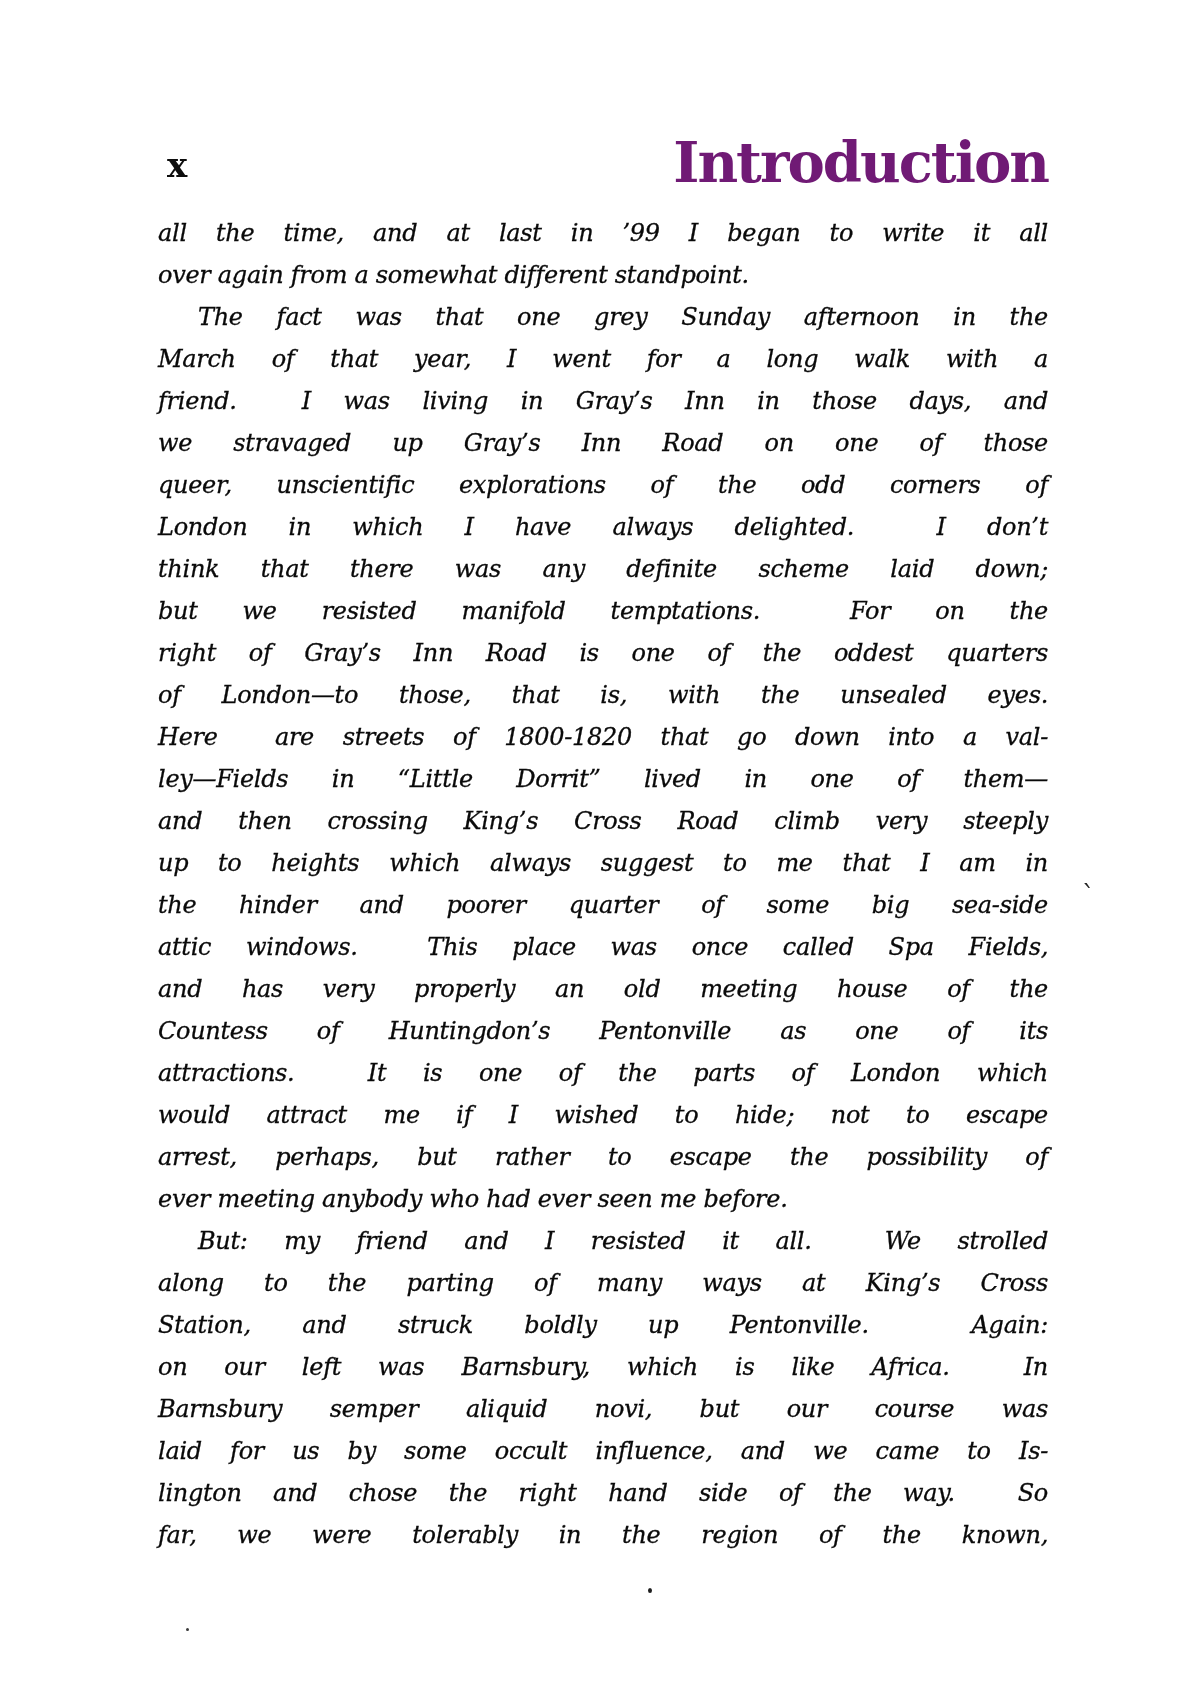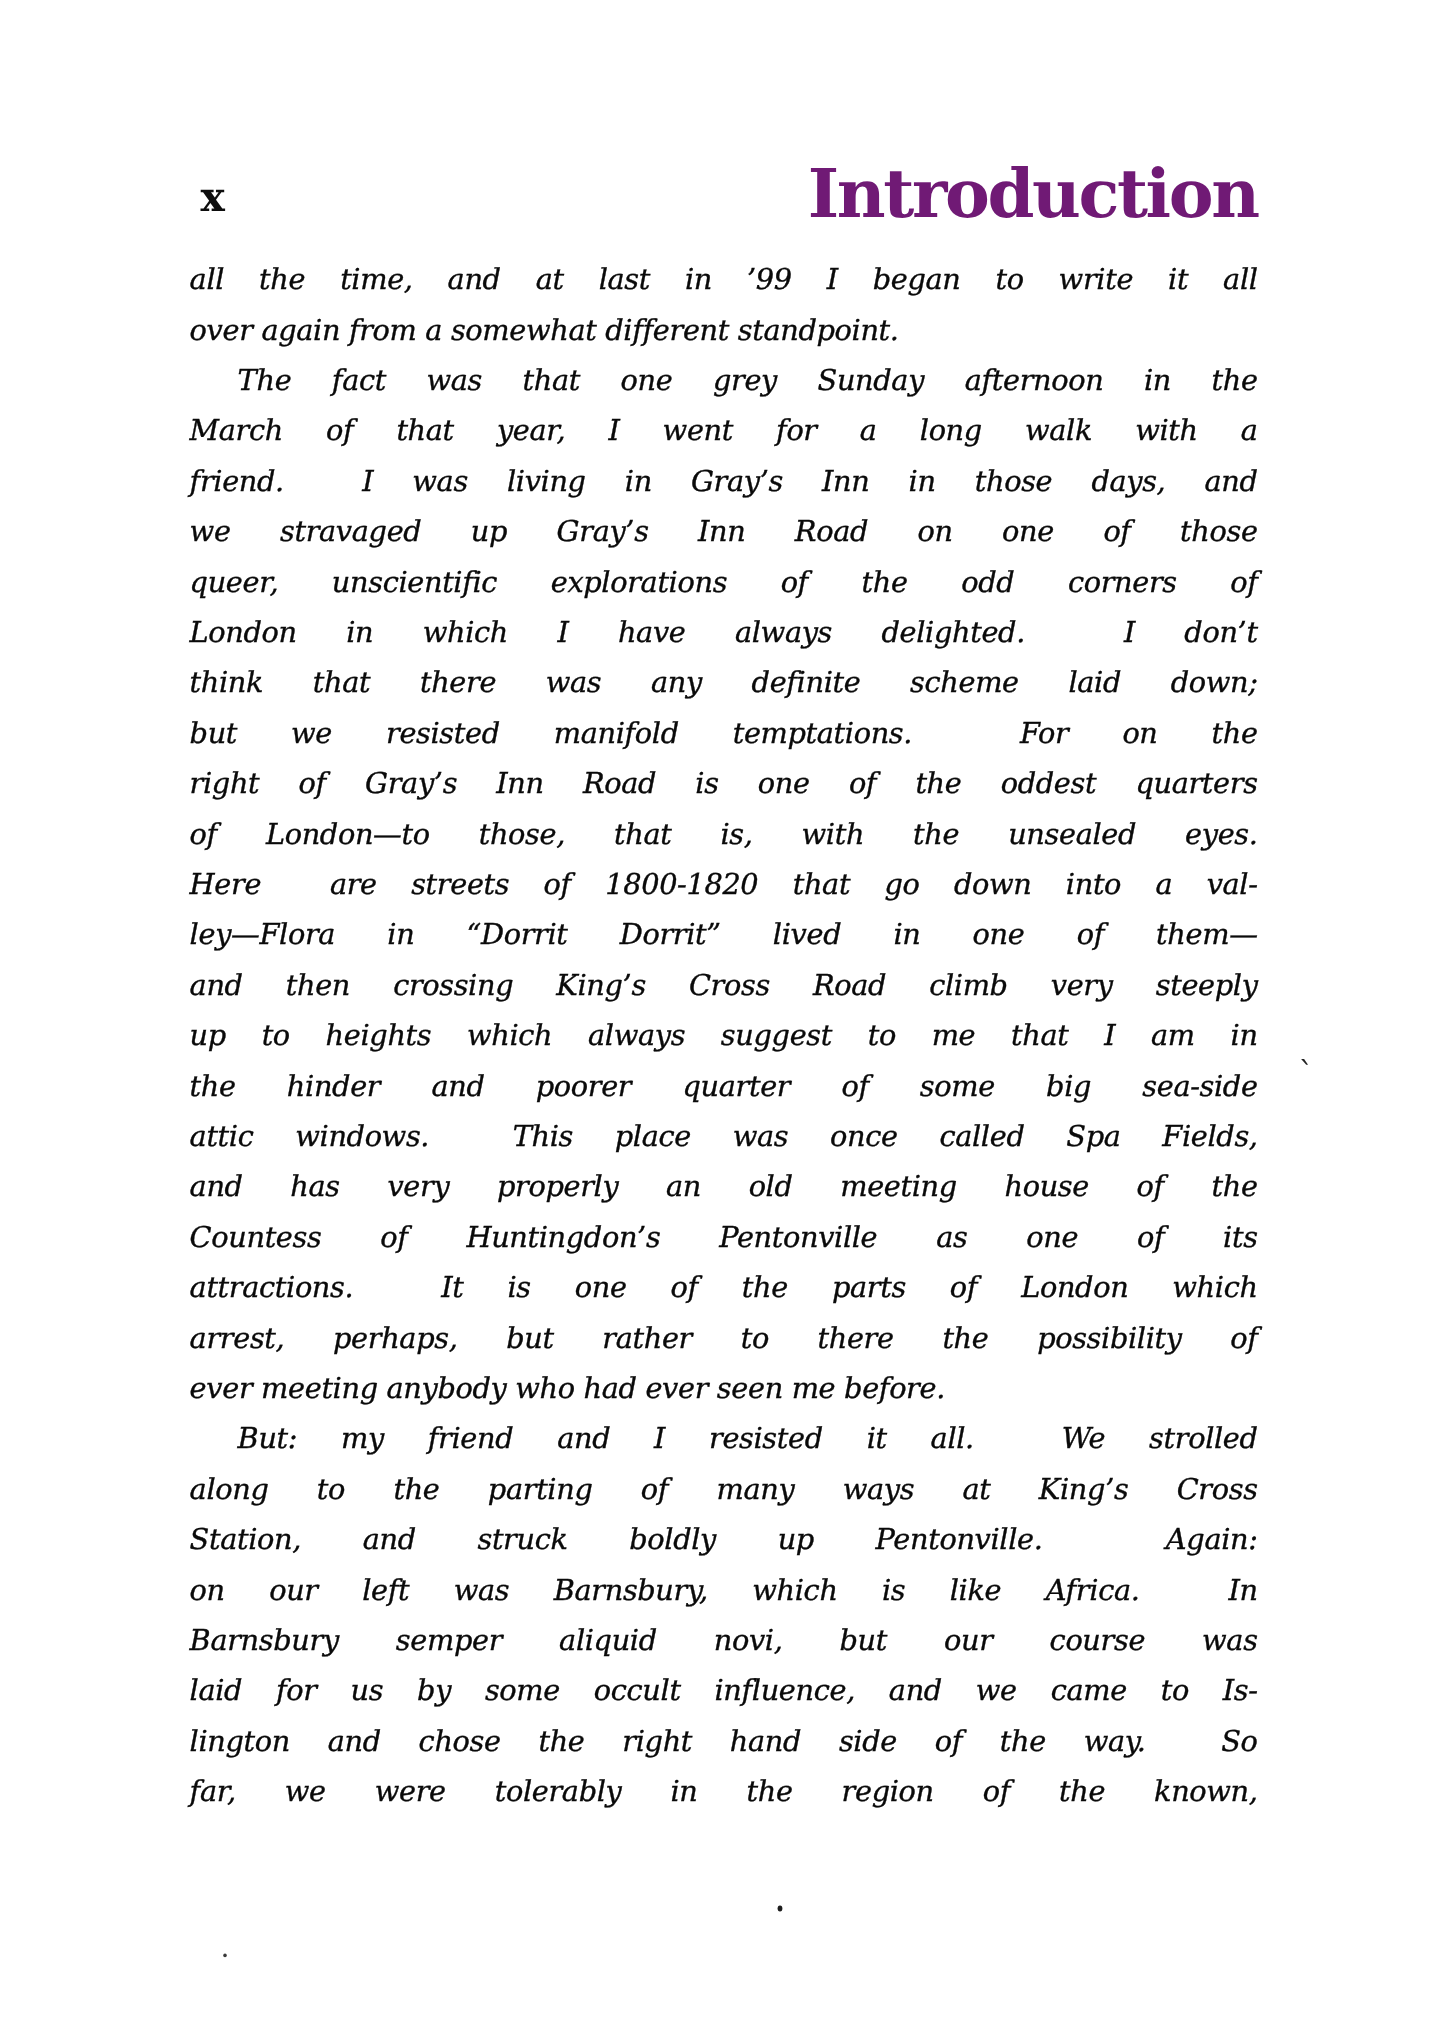--- a/index.html
+++ b/index.html
@@ -82,29 +82,30 @@
       <div class="line">March of that year, I went for a long walk with a</div>
       <div class="line">friend.&nbsp; I was living in Gray’s Inn in those days, and</div>
       <div class="line">we stravaged up Gray’s Inn Road on one of those</div>
       <div class="line">queer, unscientific explorations of the odd corners of</div>
       <div class="line">London in which I have always delighted.&nbsp; I don’t</div>
       <div class="line">think that there was any definite scheme laid down;</div>
       <div class="line">but we resisted manifold temptations.&nbsp; For on the</div>
       <div class="line">right of Gray’s Inn Road is one of the oddest quarters</div>
       <div class="line">of London—to those, that is, with the unsealed eyes.</div>
       <div class="line">Here&nbsp; are streets of 1800-1820 that go down into a val-</div>
-      <div class="line">ley—Flora in “Dorrit Dorrit” lived in one of them—</div>
+      <div class="line">ley—Fields in “Little Dorrit” lived in one of them—</div>
       <div class="line">and then crossing King’s Cross Road climb very steeply</div>
       <div class="line">up to heights which always suggest to me that I am in</div>
       <div class="line">the hinder and poorer quarter of some big sea-side</div>
       <div class="line">attic windows.&nbsp; This place was once called Spa Fields,</div>
       <div class="line">and has very properly an old meeting house of the</div>
       <div class="line">Countess of Huntingdon’s Pentonville as one of its</div>
       <div class="line">attractions.&nbsp; It is one of the parts of London which</div>
-      <div class="line">arrest, perhaps, but rather to there the possibility of</div>
+      <div class="line">would attract me if I wished to hide; not to escape</div>
+      <div class="line">arrest, perhaps, but rather to escape the possibility of</div>
       <div class="line para-end">ever meeting anybody who had ever seen me before.</div>
       <div class="line indent">But: my friend and I resisted it all.&nbsp; We strolled</div>
       <div class="line">along to the parting of many ways at King’s Cross</div>
       <div class="line">Station, and struck boldly up Pentonville.&nbsp; Again:</div>
       <div class="line">on our left was Barnsbury, which is like Africa.&nbsp; In</div>
       <div class="line">Barnsbury semper aliquid novi, but our course was</div>
       <div class="line">laid for us by some occult influence, and we came to Is-</div>
       <div class="line">lington and chose the right hand side of the way.&nbsp; So</div>
       <div class="line">far, we were tolerably in the region of the known,</div>
     </div>

